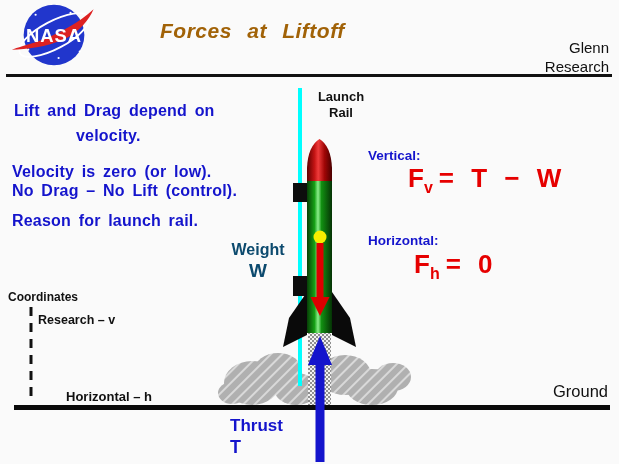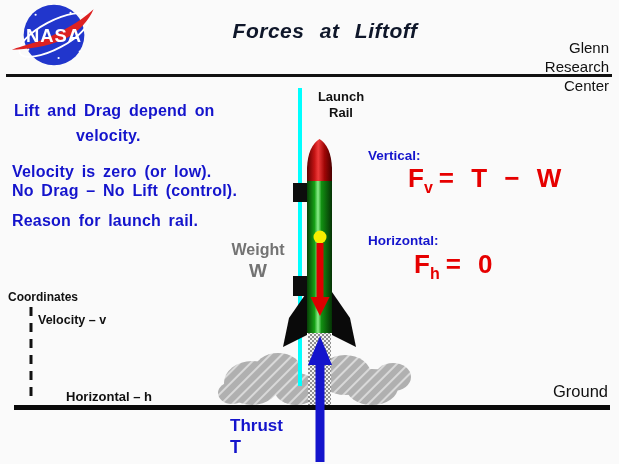--- a/index.html
+++ b/index.html
@@ -4,22 +4,22 @@
 <style>
   html,body { margin:0; padding:0; background:#e8e8e8; }
   .stage {
     position:relative; width:619px; height:464px; background:#fafafa;
     font-family:"Liberation Sans", sans-serif; overflow:hidden;
   }
   .abs { position:absolute; }
 
   
   .title {
-    left:160px; top:19px; width:330px; text-align:center;
-    font-size:21px; font-weight:bold; font-style:italic; color:#0f172a;
+    left:160px; top:19px; width:330px; 
+    font-size:21px; font-weight:bold; font-style:italic; color:#a16207;
     word-spacing:9px; letter-spacing:0.5px;
   }
   .org {
     right:10px; top:6px; text-align:right; color:#111;
     font-size:15px; line-height:19px;margin-top:32px;
   }
   .hrule { left:6px; top:74px; width:606px; height:3px; background:#111; }
 
   
   .note { color:#1414cc; font-weight:bold; font-size:16px; word-spacing:3px; letter-spacing:0.2px; white-space:nowrap; }
@@ -31,21 +31,21 @@
 
   
   .blk { color:#111; font-weight:bold; white-space:nowrap; }
   .rail-label { left:310px; top:89px; width:62px; text-align:center; font-size:13px; line-height:16px; }
   .coords-label { left:8px; top:290px; font-size:12px; }
   .vaxis-label { left:38px; top:313px; font-size:12.5px; }
   .haxis-label { left:66px; top:389px; font-size:13px; }
   .ground-label { left:535px; top:382px; width:73px; text-align:right; font-size:16.5px; color:#111; font-weight:normal; }
 
   
-  .weight-block { left:222px; top:241px; width:72px; text-align:center; color:#737373; font-weight:bold; }
+  .weight-block { left:222px; top:241px; width:72px; text-align:center; color:#0c4a6e; font-weight:bold; }
   .weight-word { font-size:16px; }
   .weight-sym { font-size:19px; margin-top:1px; }
   .thrust-block { left:230px; top:416px; width:80px; text-align:left; color:#1414cc; font-weight:bold; }
   .thrust-word { font-size:17px; }
   .thrust-sym { font-size:18px; margin-top:1px; }
 
   
   .eq-head { color:#1414cc; font-weight:bold; font-size:13.5px; }
   .vh { left:368px; top:148px; }
   .hh { left:368px; top:233px; }
@@ -73,21 +73,20 @@
     </g>
     <ellipse cx="50" cy="34" rx="42" ry="15" fill="none" stroke="#ffffff" stroke-width="2" transform="rotate(-28 50 34)"></ellipse>
     <path d="M93,6 C78,20 55,33 30,42 C20,45 10,48 4,50 C20,50 42,47 60,39 C76,32 88,18 93,6 Z" fill="#dd2222"></path>
     <text x="50" y="42" text-anchor="middle" font-family="Liberation Sans, sans-serif" font-size="20" font-weight="bold" fill="#ffffff" letter-spacing="1">NASA</text>
   </svg>
 
   <div class="abs title">Forces at Liftoff</div>
   <div class="abs org">
     <div>Glenn</div>
     <div>Research</div>
-    <div>Center</div>
   </div>
   <div class="abs hrule"></div>
 
   <div class="abs note n1">Lift and Drag depend on</div>
   <div class="abs note n2">velocity.</div>
   <div class="abs note n3">Velocity is zero (or low).</div>
   <div class="abs note n4">No Drag – No Lift (control).</div>
   <div class="abs note n5">Reason for launch rail.</div>
 
   <svg class="abs scene" width="619" height="464" viewBox="0 0 619 464">
@@ -166,21 +165,21 @@
     <div class="weight-sym">W</div>
   </div>
 
   <div class="abs eq-head vh">Vertical:</div>
   <div class="abs eqn eqv"><span>F</span><sub>v</sub><span class="eq-rest">= T − W</span></div>
 
   <div class="abs eq-head hh">Horizontal:</div>
   <div class="abs eqn eqh"><span>F</span><sub>h</sub><span class="eq-rest">= 0</span></div>
 
   <div class="abs blk coords-label">Coordinates</div>
-  <div class="abs blk vaxis-label">Velocity – v</div>
+  <div class="abs blk vaxis-label">Research – v</div>
   <div class="abs blk haxis-label">Horizontal – h</div>
   <div class="abs ground-label">Ground</div>
 
   <div class="abs thrust-block">
     <div class="thrust-word">Thrust</div>
     <div class="thrust-sym">T</div>
   </div>
 
 </div>
 

